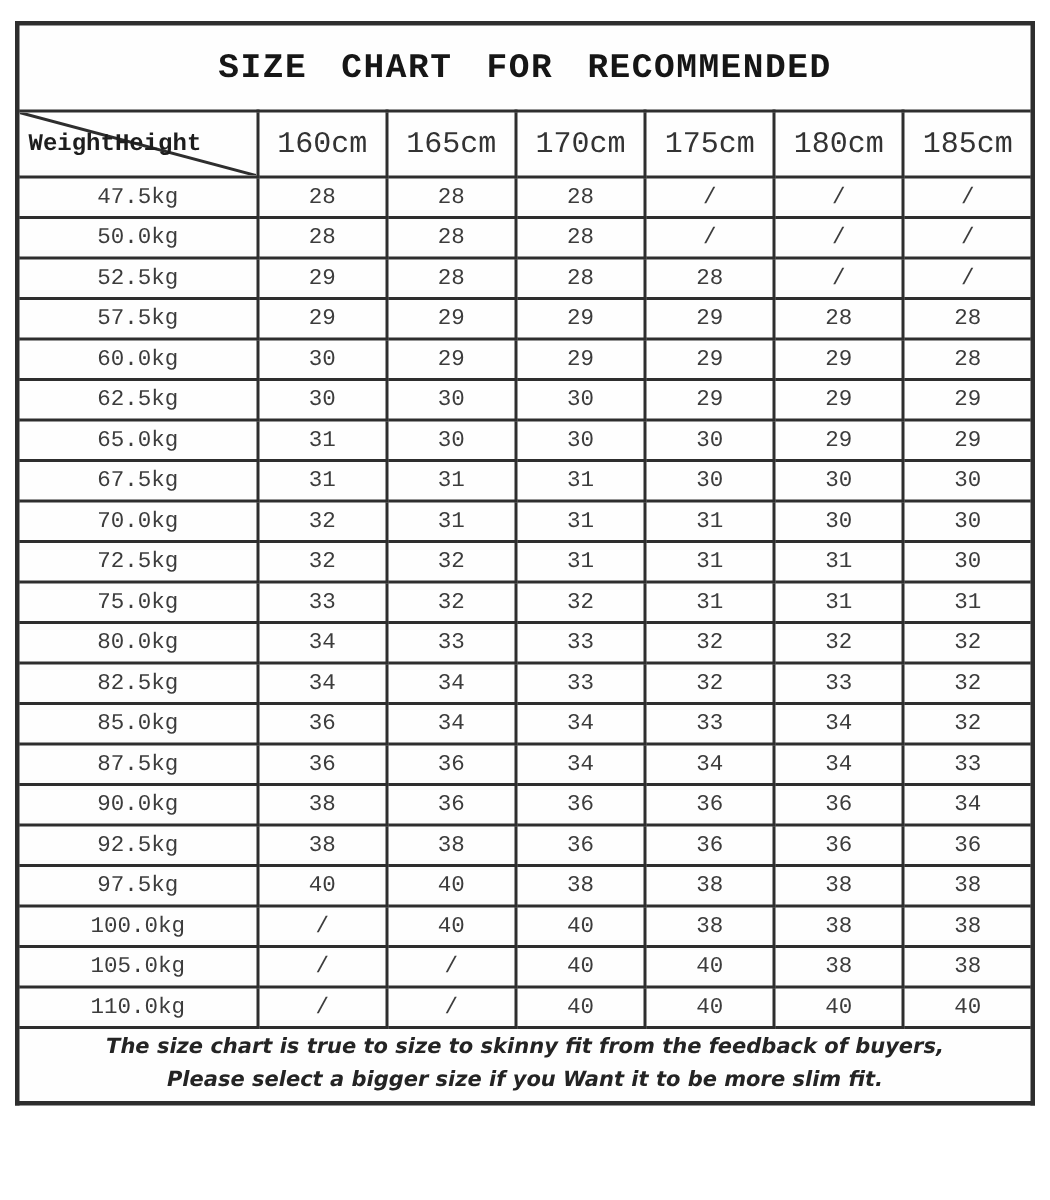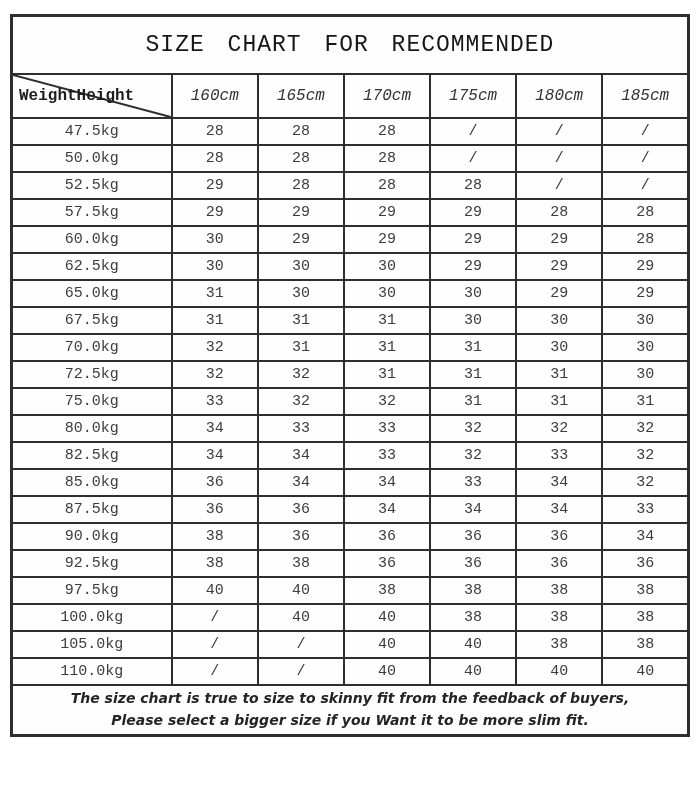--- a/index.html
+++ b/index.html
@@ -31,31 +31,30 @@
   table.size-chart th {
     border: 2px solid #2e2e2e;
     text-align: center;
     vertical-align: middle;
     padding: 0;
     overflow: hidden;
   }
   tr.title-row td {
     height: 56px;
     font-size: 23px;
-    font-weight: 400;
+    font-weight: 700;
     letter-spacing: 1px;
     word-spacing: 8px;
     color: #161616;
   }
   tr.header-row th {
     height: 42px;
-    font-size: 16px;
+    font-size: 20px;
     font-weight: 400;
     color: #333333;
-    font-style: italic;
   }
   tr.data-row td {
     height: 25px;
     font-size: 15px;
     font-weight: 400;
     color: #3c3c3c;
   }
   td.corner-cell {
     position: relative;
     padding: 0;

